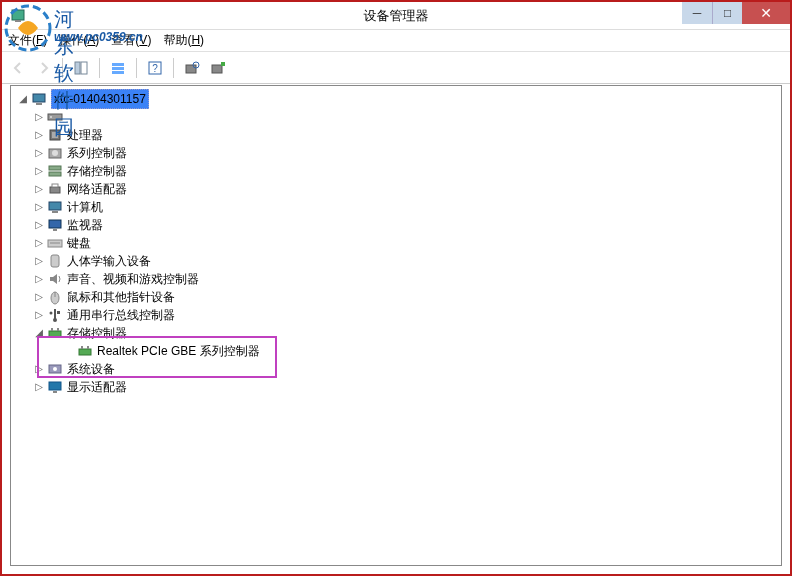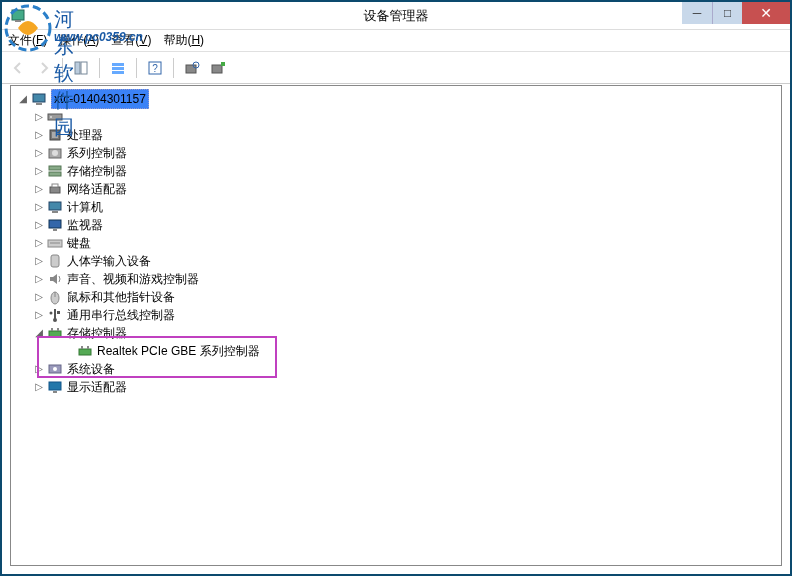--- a/index.html
+++ b/index.html
@@ -1,18 +1,18 @@
 <!DOCTYPE html>
 <html><head>
 <meta charset="utf-8">
 <style>
 * { margin: 0; padding: 0; box-sizing: border-box; font-family: "Microsoft YaHei", "SimSun", sans-serif; }
 body { background: #fff; width: 792px; height: 576px; overflow: hidden; position: relative; }
 
-.outer-frame { border: 2px solid #0c4a6e; width: 792px; height: 576px; }
+.outer-frame { border: 2px solid #b91c1c; width: 792px; height: 576px; }
 
 .titlebar { height: 28px; background: #fff; display: flex; align-items: center; border-bottom: 1px solid #ddd; position: relative; }
 .titlebar-title { position: absolute; left: 50%; transform: translateX(-50%); font-size: 13px; color: #000; }
 .titlebar-icon { margin-left: 8px; width: 16px; height: 16px; }
 .win-controls { position: absolute; right: 0; top: 0; display: flex; }
 .win-btn { width: 30px; height: 22px; display: flex; align-items: center; justify-content: center; font-size: 12px; cursor: pointer; }
 .win-min { background: #c8d8ea; color: #333; }
 .win-max { background: #c8d8ea; color: #333; border-left: 1px solid #aac; }
 .win-close { background: #c75050; color: #fff; width: 48px; font-size: 14px; }
 

